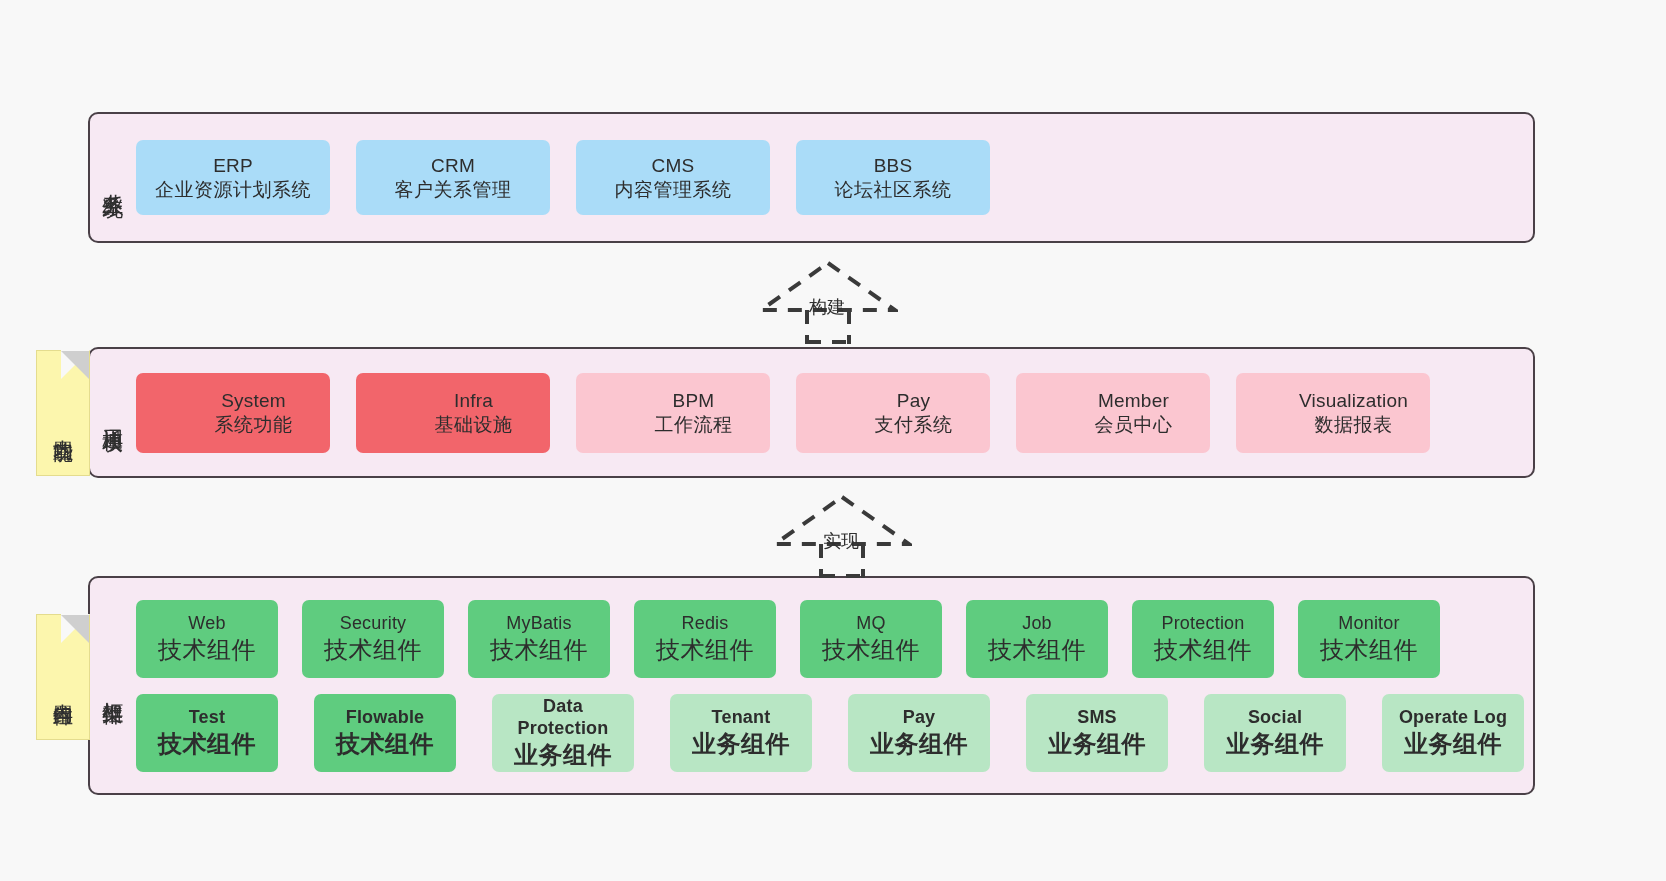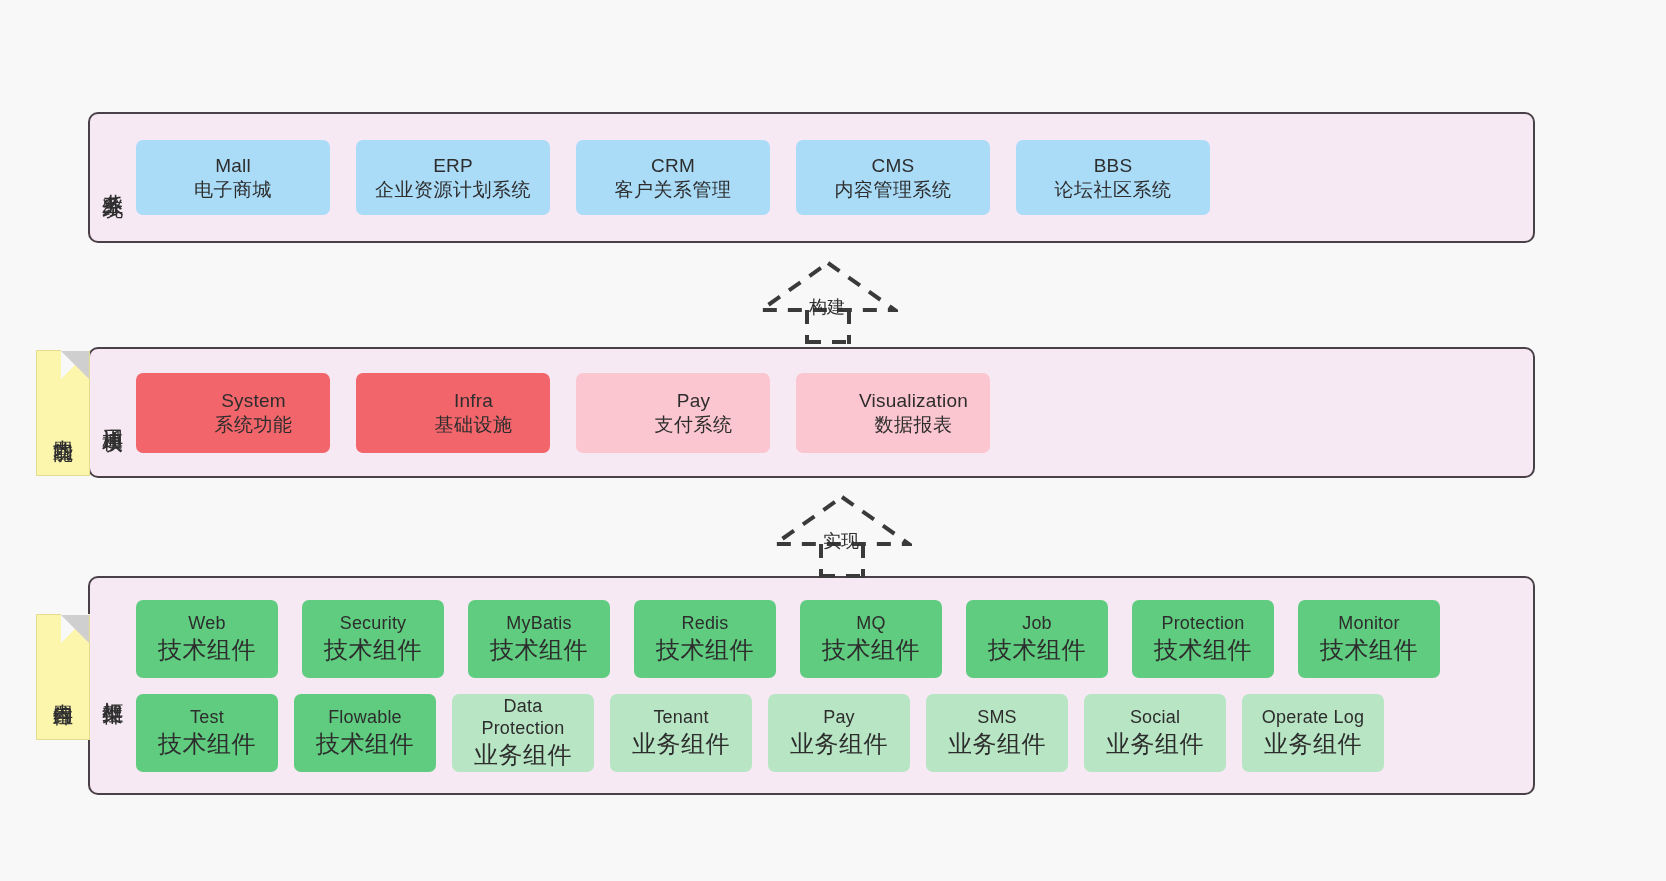--- a/index.html
+++ b/index.html
@@ -158,24 +158,20 @@
 </head>
 <body>
 
 <div id="canvas">
 
   <div class="layer layer-biz" style="left:88px; top:112px; width:1447px; height:131px;">
     <div class="layer-title">业务系统</div>
     <div class="layer-body">
       <div class="row">
         <div class="card c-blue">
-          <span class="t-en">Mall</span>
-          <span class="t-cn">电子商城</span>
-        </div>
-        <div class="card c-blue">
           <span class="t-en">ERP</span>
           <span class="t-cn">企业资源计划系统</span>
         </div>
         <div class="card c-blue">
           <span class="t-en">CRM</span>
           <span class="t-cn">客户关系管理</span>
         </div>
         <div class="card c-blue">
           <span class="t-en">CMS</span>
           <span class="t-cn">内容管理系统</span>
@@ -210,22 +206,30 @@
       <div class="row">
         <div class="card c-red">
           <span class="t-en">System</span>
           <span class="t-cn">系统功能</span>
         </div>
         <div class="card c-red">
           <span class="t-en">Infra</span>
           <span class="t-cn">基础设施</span>
         </div>
         <div class="card c-pink">
+          <span class="t-en">BPM</span>
+          <span class="t-cn">工作流程</span>
+        </div>
+        <div class="card c-pink">
           <span class="t-en">Pay</span>
           <span class="t-cn">支付系统</span>
+        </div>
+        <div class="card c-pink">
+          <span class="t-en">Member</span>
+          <span class="t-cn">会员中心</span>
         </div>
         <div class="card c-pink">
           <span class="t-en">Visualization</span>
           <span class="t-cn">数据报表</span>
         </div>
       </div>
     </div>
   </div>
 
   <div class="connector" style="left:772px; top:492px; width:140px; height:86px;">
@@ -274,21 +278,21 @@
         <div class="card c-green">
           <span class="t-en">Protection</span>
           <span class="t-cn">技术组件</span>
         </div>
         <div class="card c-green">
           <span class="t-en">Monitor</span>
           <span class="t-cn">技术组件</span>
         </div>
       </div>
 
-      <div class="row" style="gap:16px;">
+      <div class="row" style="gap:36px;font-weight:bold;">
         <div class="card c-green">
           <span class="t-en">Test</span>
           <span class="t-cn">技术组件</span>
         </div>
         <div class="card c-green">
           <span class="t-en">Flowable</span>
           <span class="t-cn">技术组件</span>
         </div>
         <div class="card c-lightgreen">
           <span class="t-en" style="display:block; max-width:110px;">Data Protection</span>

